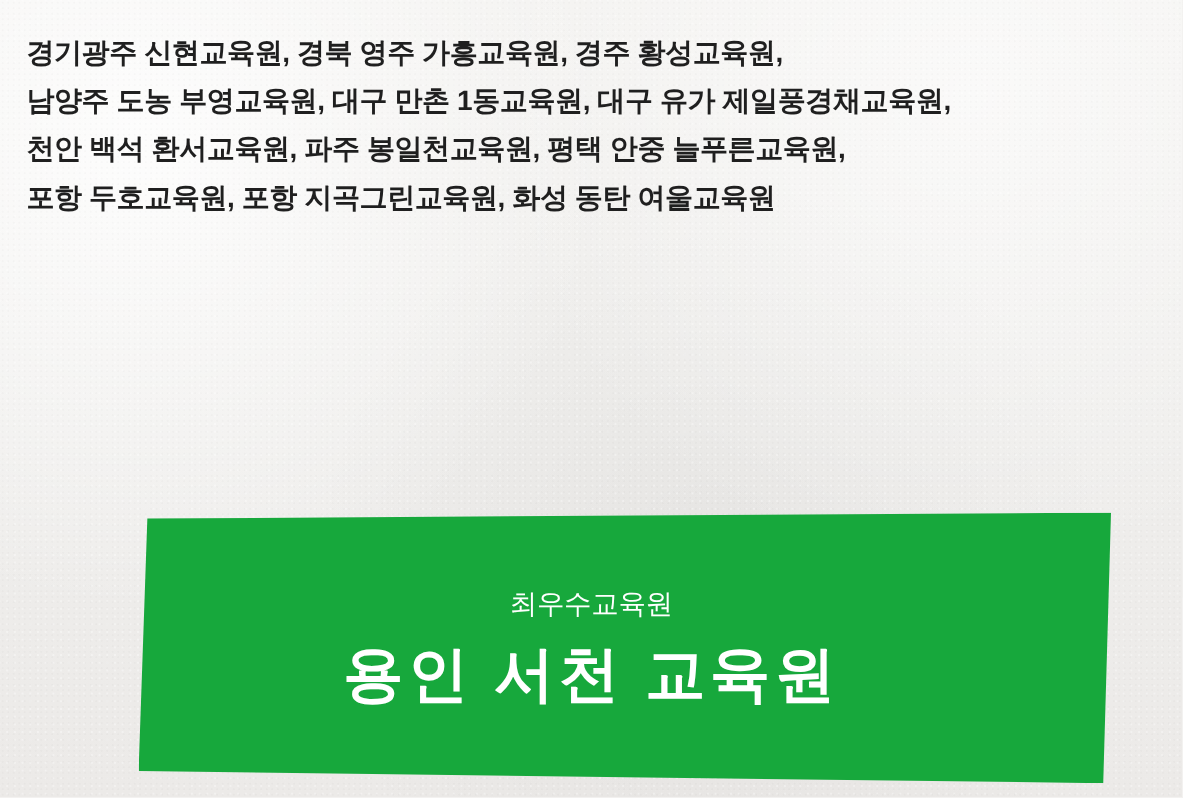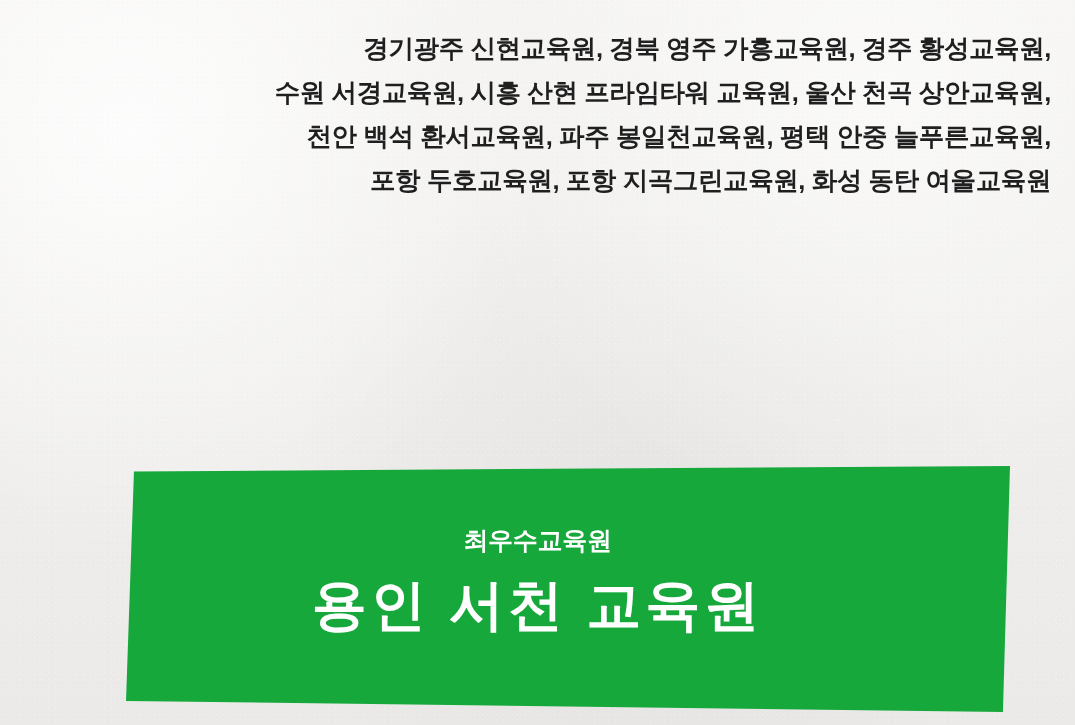--- a/index.html
+++ b/index.html
@@ -38,21 +38,21 @@
       radial-gradient(rgba(255,255,255,0.7) 0.7px, rgba(255,255,255,0) 1px);
     background-size: 5px 5px, 7px 7px;
     background-position: 0 0, 3px 4px;
   }
 
   .list-block {
     position: absolute;
     top: 26px;
     left: 0;
     right: 0;
-    text-align: right;
+    text-align: left;
     padding: 0 24px;
     box-sizing: border-box;
   }
 
   .list-line {
     font-size: 25.5px;
     line-height: 44px;
     font-weight: 700;
     color: #1f1f1f;
     letter-spacing: -0.4px;
@@ -79,23 +79,24 @@
   .banner-inner {
     position: absolute;
     left: 0;
     right: 0;
     top: 58px;
     text-align: center;
     color: #ffffff;
   }
   .banner-kicker {
     font-size: 25px;
-    font-weight: 700;
+    font-weight: 400;
     letter-spacing: -0.3px;
     margin-bottom: 18px;
+    margin-top: 8px;
   }
   .banner-title {
     font-size: 55px;
     font-weight: 700;
     letter-spacing: 4px;
     line-height: 1.1;
   }
 
   
   .bottom-strip {
@@ -110,21 +111,21 @@
 </style>
 </head>
 <body>
 
 <div class="page">
   <div class="paper-texture"></div>
   <div class="bottom-strip"></div>
 
   <div class="list-block">
     <div class="list-line">경기광주 신현교육원, 경북 영주 가흥교육원, 경주 황성교육원,</div>
-    <div class="list-line">수원 서경교육원,  시흥 산현 프라임타워 교육원, 울산 천곡 상안교육원,</div>
+    <div class="list-line">남양주 도농 부영교육원, 대구 만촌 1동교육원, 대구 유가 제일풍경채교육원,</div>
     <div class="list-line">천안 백석 환서교육원, 파주 봉일천교육원, 평택 안중 늘푸른교육원,</div>
     <div class="list-line">포항 두호교육원, 포항 지곡그린교육원, 화성 동탄 여울교육원</div>
   </div>
 
   <div class="banner-wrap">
     <div class="banner"></div>
     <div class="banner-inner">
       <div class="banner-kicker">최우수교육원</div>
       <div class="banner-title">용인 서천 교육원</div>
     </div>

